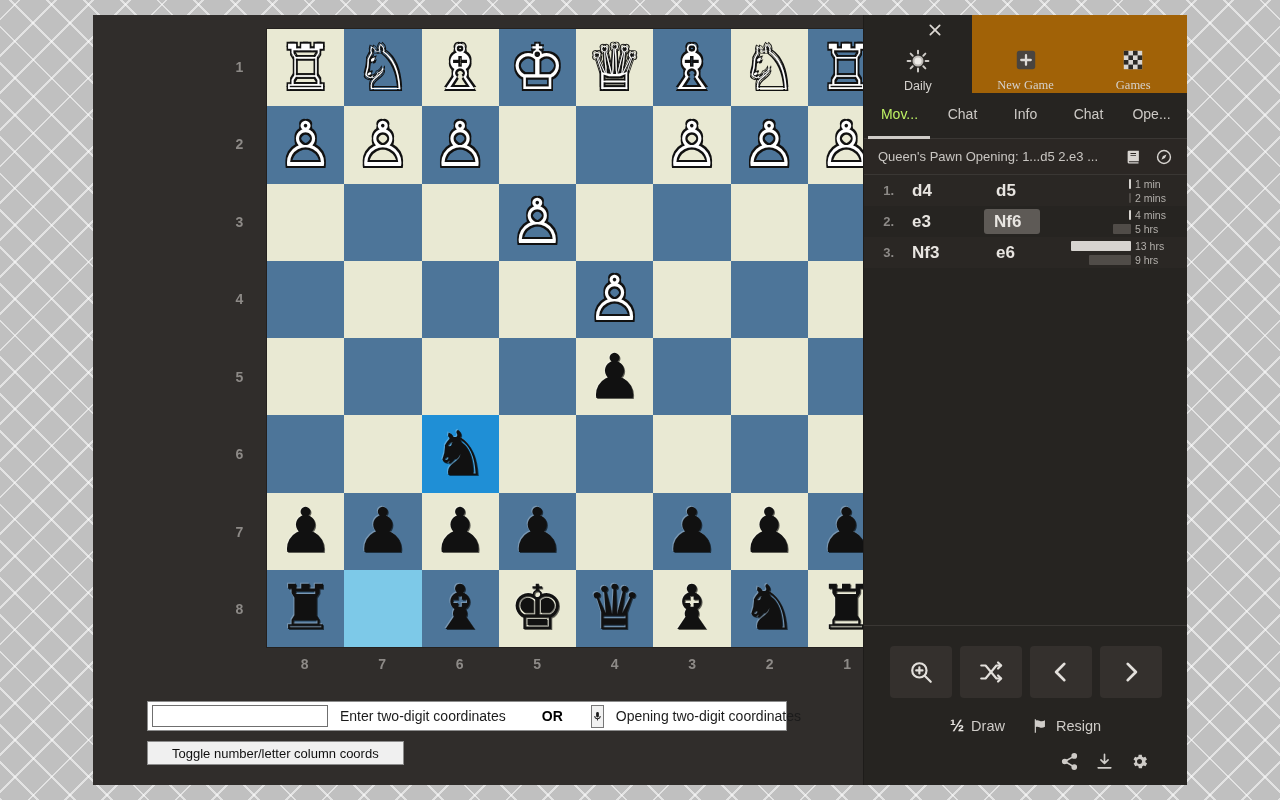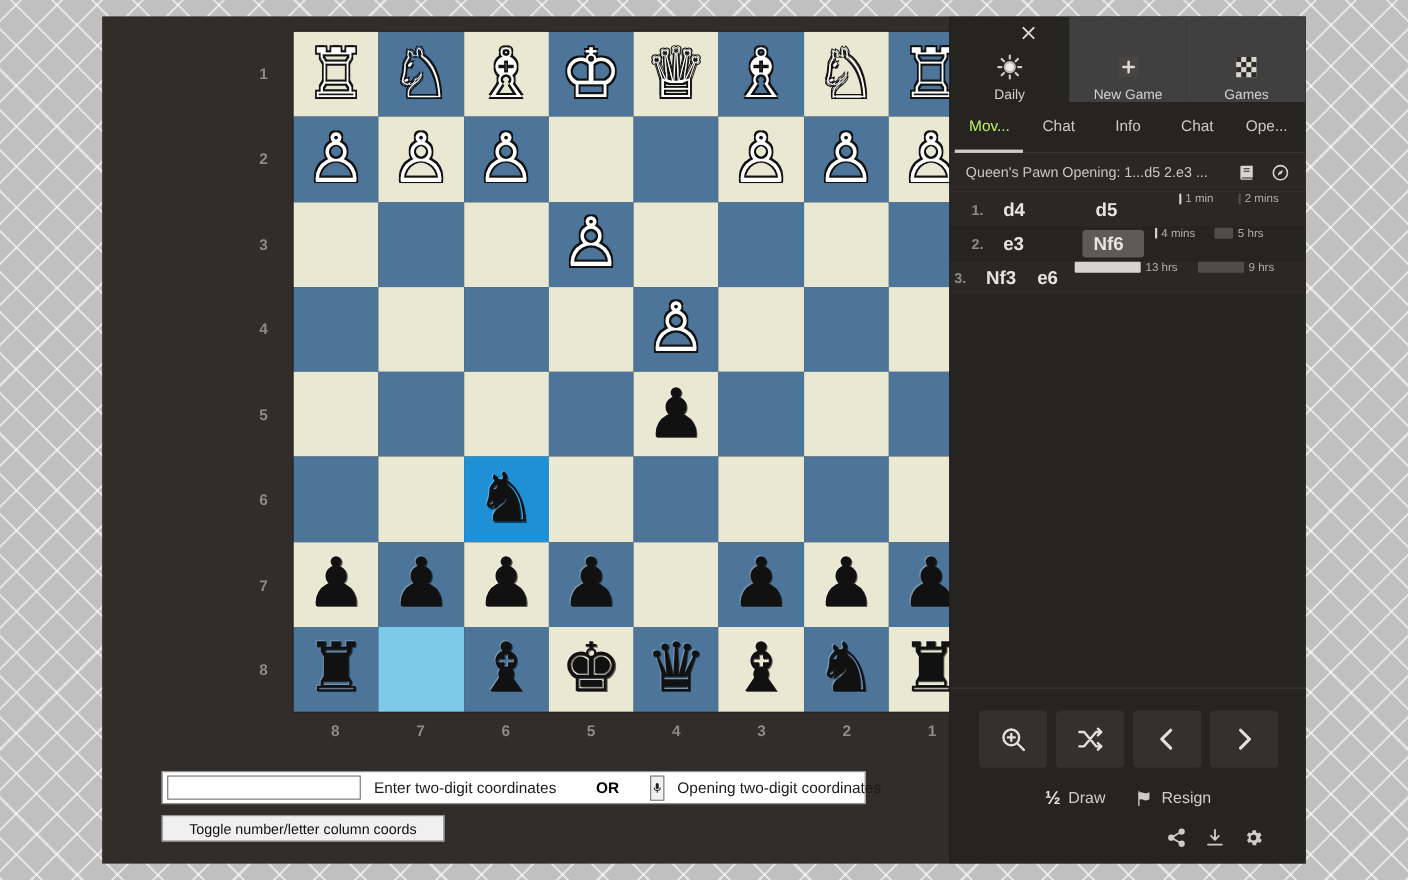--- a/index.html
+++ b/index.html
@@ -178,21 +178,21 @@
   }
   .nav-item {
     flex: 1 1 0;
     display: flex; flex-direction: column;
     align-items: center; justify-content: flex-end;
     gap: 5px;
     cursor: pointer;
     color: #cfccc8;
     position: relative;
   }
-  .nav-item.alt { background: #404040; }
+  .nav-item.alt { background: #a16207; font-family: Liberation Serif, serif; }
   .nav-icon { width: 26px; height: 26px; display: flex; align-items: center; justify-content: center; }
   .nav-icon svg { width: 100%; height: 100%; }
   .nav-label { font-size: 12.5px; color: #d5d2ce; }
   #close-x {
     position: absolute;
     left: 63px; top: 7px;
     width: 16px; height: 16px;
     color: #ddd9d4;
     cursor: pointer;
     z-index: 4;
@@ -279,21 +279,21 @@
   }
   .mv-cell-hl {
     background: #5e5a56;
     border-radius: 3px;
     margin: 3px 0;
     padding-left: 10px;
     width: 56px;
   }
   .mv-times {
     flex: 1;
-    display: flex; flex-direction: row;
+    display: flex; flex-direction: column;
     justify-content: center;
     gap: 2px;
     padding-right: 6px;
   }
   .trow { display: flex; align-items: center; justify-content: flex-end; gap: 4px; height: 12px; }
   .tbar { height: 10px; border-radius: 1px; }
   .tbar.w { background: #d7d4d0; }
   .tbar.b { background: #504c48; }
   .tlabel {
     font-size: 10.5px;

